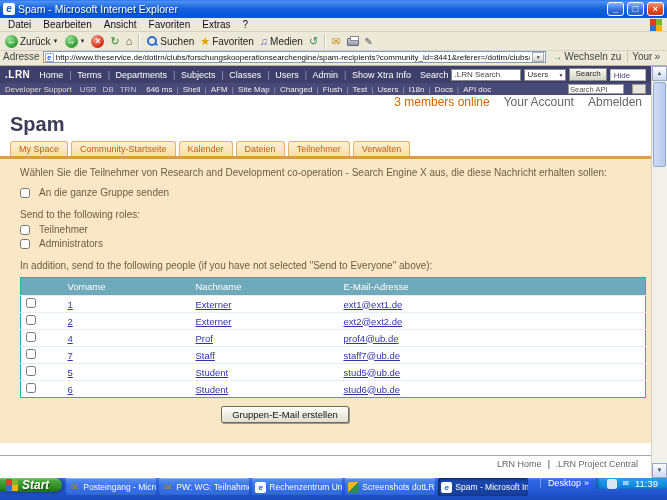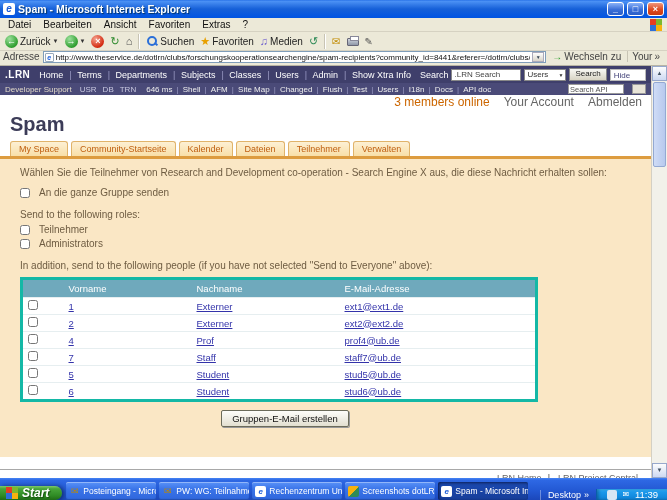--- a/index.html
+++ b/index.html
@@ -3,21 +3,21 @@
 <meta charset="utf-8">
 <style>
   *{margin:0;padding:0;box-sizing:border-box}
   html,body{width:667px;height:500px}
   body{font-family:"Liberation Sans","DejaVu Sans",sans-serif;background:#fff;overflow:hidden}
   .screen{width:667px;height:500px;display:flex;flex-direction:column}
 
   
   .titlebar{flex:0 0 18px;background:linear-gradient(180deg,#2a74e8 0%,#4a90f4 8%,#1660d8 50%,#0054e3 100%);display:flex;align-items:center;gap:3px;padding:0 3px}
   .ie-chip{width:12px;height:12px;background:#fff;border-radius:2px;color:#1b5cd8;font-weight:bold;font-style:italic;font-size:10px;line-height:12px;text-align:center;flex:0 0 12px}
-  .win-title{flex:1;color:#fff;font-weight:bold;font-size:10.5px;text-shadow:1px 1px 1px #036;white-space:nowrap;overflow:hidden}
+  .win-title{flex:1;color:#fff;font-weight:normal;font-size:10.5px;text-shadow:1px 1px 1px #036;white-space:nowrap;overflow:hidden}
   .win-btn{width:17px;height:14px;border:1px solid #fff;border-radius:3px;background:linear-gradient(180deg,#8ab2f8,#3a6fd8 55%,#2a5fc8);color:#fff;font-size:9px;line-height:12px;text-align:center;font-weight:bold}
   .win-btn.close{background:linear-gradient(180deg,#f0977c,#dd4a20 55%,#c83a10)}
 
   
   .menubar{flex:0 0 14px;background:#ECE9D8;border-bottom:1px solid #d6d2c2;display:flex;align-items:center;font-size:10px;color:#111;padding:0 2px}
   .menu-item{padding:0 6px;cursor:default}
   .winflag{width:12px;height:12px;display:grid;grid-template-rows:6px 6px;grid-template-columns:6px 6px;gap:0}
   .winflag i:nth-child(1){background:#e53c21}.winflag i:nth-child(2){background:#7cb82f}
   .winflag i:nth-child(3){background:#2e6fd8}.winflag i:nth-child(4){background:#f6b20e}
   .menubar .winflag{margin-left:auto;margin-right:3px}
@@ -86,41 +86,41 @@
   
   .session-row{flex:0 0 14px;display:flex;justify-content:flex-end;align-items:center;gap:14px;padding:0 9px;font-size:12px;background:#fff}
   .members{color:#cc6600}
   .session-link{color:#666;cursor:pointer}
 
   
   .page-scroll{flex:1;background:#fff;display:flex;flex-direction:column;min-height:0}
   .page-title{font-size:20px;font-weight:bold;color:#3c3c58;padding:4px 16px 5px 10px;background:#fff}
   .tabs{display:flex;gap:3px;align-items:flex-end;padding-left:10px;background:#fff;border-bottom:3px solid #dd9c3f}
   .tab{background:linear-gradient(#fdf0d4,#f8dfa8);border:1px solid #e0b36a;border-bottom:none;border-radius:3px 3px 0 0;color:#bf5e10;font-size:9px;padding:2px 8px;cursor:pointer;white-space:nowrap}
-  .content{background:#FAE7C5;padding:8px 20px 30px;color:#6e5c42;font-size:10px}
+  .content{background:#FAE7C5;padding:8px 20px 20px;color:#6e5c42;font-size:10px}
   .intro{margin-bottom:9px}
   .cb-row{display:flex;align-items:center;gap:9px;margin:3px 0}
   .cb{width:10px;height:10px;flex:0 0 10px}
   .roles-heading{margin:11px 0 4px}
   .addition{margin:11px 0 6px}
-  table.people{width:518px;border-collapse:collapse;background:#f0abfc;border:3px solid #14b8a6}
+  table.people{width:626px;border-collapse:collapse;background:#f0abfc;border:1px solid #14b8a6}
   .people th{background:#6FA9BC;color:#fff;font-weight:normal;text-align:left;font-size:9.5px;padding:3px 5px;height:16px}
   .people td{font-size:9.5px;padding:2px 5px;border-top:1px solid #e6eef0;height:13px;background:#fff}
   .tlink{color:#3333aa;text-decoration:underline;cursor:pointer}
   .col-cb{width:42px}.col-v{width:128px}.col-n{width:148px}
   .btn-wrap{width:530px;text-align:center}
   .submit-btn{display:inline-block;margin-top:8px;background:linear-gradient(#fdfdfa,#e2dfd0);border:1px solid #6b6b5a;border-radius:2px;font-size:9.5px;padding:2px 10px;color:#111;box-shadow:1px 1px 0 #999;cursor:pointer}
 
   .page-footer{border-top:1px solid #a8a8a8;margin-top:12px;padding:3px 10px 0;display:flex;justify-content:flex-end;font-size:9px;color:#666;background:#fff}
   .f-link{padding:0 3px;cursor:pointer;white-space:nowrap}
   .f-link+.f-link::before{content:"| ";color:#444;margin-right:3px}
   .lang-link{display:inline-block;margin:12px 0 0 8px;font-size:9px;color:#556;cursor:pointer}
 
   
-  .taskbar{flex:0 0 22px;background:linear-gradient(180deg,#4584f4 0%,#2e68e4 10%,#2257d2 60%,#1b47ba 100%);display:flex;align-items:flex-end;overflow:hidden}
+  .taskbar{flex:0 0 22px;background:linear-gradient(180deg,#4584f4 0%,#2e68e4 10%,#2257d2 60%,#1b47ba 100%);display:flex;align-items:flex-start;overflow:hidden}
   .start{display:flex;align-items:center;gap:4px;padding:0 13px 0 6px;background:linear-gradient(180deg,#7ec96a 0%,#48a53a 20%,#2f8a24 70%,#1f6b16 100%);border-radius:0 9px 9px 0;box-shadow:2px 0 4px rgba(0,0,0,.45);color:#fff;font-weight:bold;font-style:italic;font-size:12px;text-shadow:1px 1px 1px #14520d;cursor:pointer}
   .tasks{display:flex;align-items:center;gap:3px;padding-left:4px;flex:1;min-width:0}
   .task{width:90px;height:18px;border-radius:2px;background:linear-gradient(180deg,#5a92f8,#3a74e8 40%,#2f66dc);box-shadow:inset 0 1px 0 rgba(255,255,255,.35),inset 0 -1px 1px rgba(0,0,30,.25);display:flex;align-items:center;gap:3px;padding:0 3px;color:#fff;font-size:8.5px;white-space:nowrap;overflow:hidden;cursor:pointer}
   .task.active{background:linear-gradient(180deg,#1c4ab2,#163d99);box-shadow:inset 1px 1px 3px rgba(0,0,20,.6)}
   .task-ico{flex:0 0 11px;width:11px;height:11px;font-size:9px;line-height:11px;text-align:center}
   .mini-e{background:#fff;border-radius:2px;color:#1b5cd8;font-weight:bold;font-style:italic;font-size:8px}
   .mini-img{background:linear-gradient(135deg,#f6b20e 50%,#2e8b57 50%);border-radius:2px}
   .desktop-chip{display:flex;align-items:center;gap:3px;color:#fff;font-size:9px;padding:0 7px;border-left:1px solid rgba(255,255,255,.35);cursor:pointer}
   .tray{display:flex;align-items:center;gap:4px;padding:0 9px 0 10px;background:linear-gradient(180deg,#34adf5 0%,#1a97ea 30%,#1188dc 80%,#0f7ccd 100%);border-left:1px solid #0a5ea8;box-shadow:inset 2px 0 3px rgba(0,0,0,.25);color:#fff;font-size:9.5px}
   .tray-ico{width:10px;height:10px;font-size:8px;line-height:10px;text-align:center;cursor:pointer}

